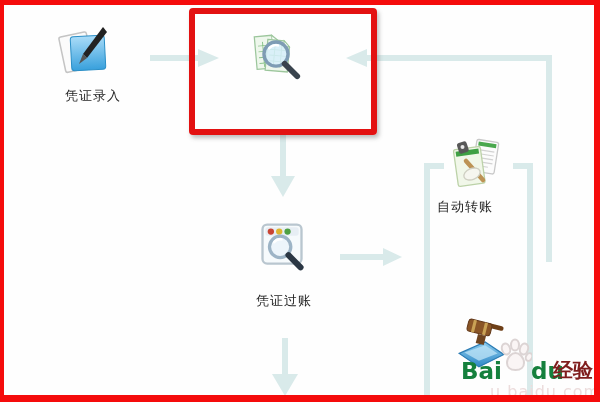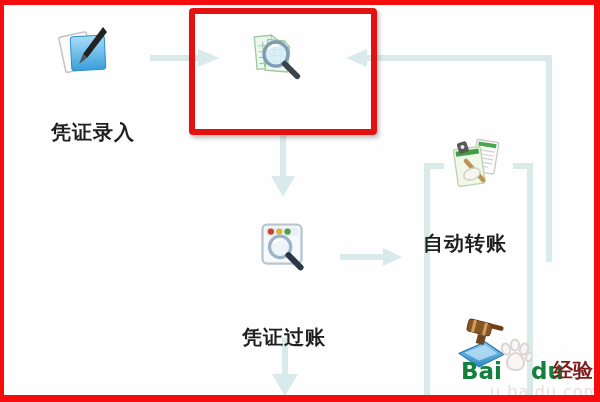--- a/index.html
+++ b/index.html
@@ -15,22 +15,22 @@
   body{font-family:"DejaVu Sans",sans-serif;}
   .canvas{
     position:relative;width:600px;height:402px;
     background:var(--background);overflow:hidden;
   }
   .connectors{position:absolute;left:0;top:0;z-index:1;}
   .node{position:absolute;z-index:2;}
   .node .nicon{position:absolute;left:0;top:0;}
   .nlabel{
     position:absolute;z-index:2;transform:translateX(-50%);
-    white-space:nowrap;font-size:20px;font-weight:bold;
-    color:var(--label);letter-spacing:1px;margin-top:32px;
+    white-space:nowrap;font-size:13px;font-weight:normal;
+    color:var(--label);letter-spacing:1px;
   }
   .nlabel.link{color:var(--link);text-decoration:underline;}
   .highlight-box{
     position:absolute;left:189px;top:8px;width:188px;height:127px;
     box-sizing:border-box;border:6px solid var(--highlight);border-radius:4px;
     box-shadow:2px 3px 4px rgba(110,110,110,.45);
     z-index:3;
   }
   .watermark{
     position:absolute;left:452px;top:336px;width:148px;height:62px;

